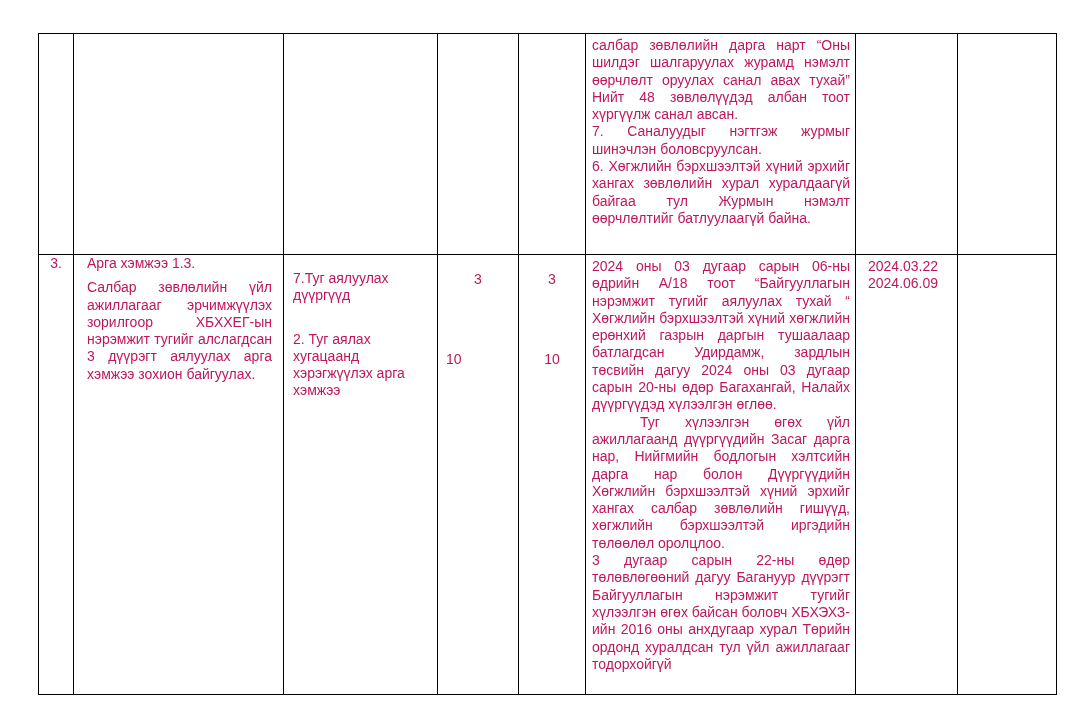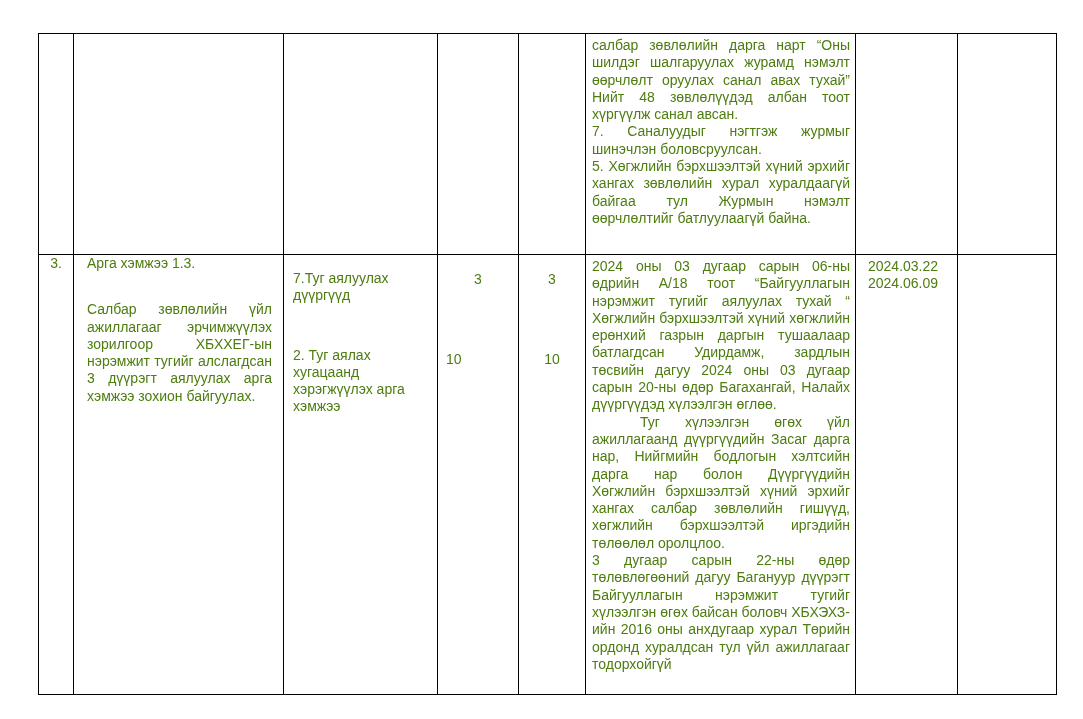--- a/index.html
+++ b/index.html
@@ -4,21 +4,21 @@
 <style>
   html, body { margin: 0; padding: 0; background: #ffffff; }
   .page {
     position: relative;
     width: 1083px;
     height: 719px;
     background: #ffffff;
     font-family: "Liberation Sans", "DejaVu Sans", sans-serif;
     font-size: 14px;
     line-height: 17.3px;
-    color: #4d7c0f;
+    color: #be185d;
     overflow: hidden;
   }
   table.report {
     position: absolute;
     left: 38px;
     top: 33px;
     border-collapse: collapse;
     table-layout: fixed;
     width: 1018px;
   }
@@ -32,26 +32,26 @@
   tr.row-main td { height: 439px; }
 
   p { margin: 0; }
 
   
   td.col-no { vertical-align: middle; text-align: center; }
 
   
   td.col-measure { vertical-align: middle; }
   .measure-wrap { padding: 0 11px 0 13px; }
-  .measure-title { margin-bottom: 29px; text-align: left; }
+  .measure-title { margin-bottom: 7px; text-align: left; }
   .measure-body { text-align: justify; }
 
   
   .indicator-wrap { padding: 15px 8px 0 9px; }
-  .indicator-2 { margin-top: 42px; }
+  .indicator-2 { margin-top: 26px; }
 
   
   .value-wrap { padding-top: 16px; }
   .value-plan-1 { text-align: center; }
   .value-plan-2 { margin-top: 63px; padding-left: 8px; text-align: left; }
   .value-actual-1 { text-align: center; }
   .value-actual-2 { margin-top: 63px; text-align: center; }
 
   
   .result-wrap {
@@ -86,21 +86,21 @@
         <tr class="row-cont">
       <td class="col-no"></td>
       <td></td>
       <td></td>
       <td></td>
       <td></td>
       <td>
         <div class="result-wrap h-cont">
           <p>салбар зөвлөлийн дарга нарт “Оны шилдэг шалгаруулах журамд нэмэлт өөрчлөлт оруулах санал авах тухай” Нийт 48 зөвлөлүүдэд албан тоот хүргүүлж санал авсан.</p>
           <p>7. Саналуудыг нэгтгэж журмыг шинэчлэн боловсруулсан.</p>
-          <p>5. Хөгжлийн бэрхшээлтэй хүний эрхийг хангах зөвлөлийн хурал хуралдаагүй байгаа тул Журмын нэмэлт өөрчлөлтийг батлуулаагүй байна.</p>
+          <p>6. Хөгжлийн бэрхшээлтэй хүний эрхийг хангах зөвлөлийн хурал хуралдаагүй байгаа тул Журмын нэмэлт өөрчлөлтийг батлуулаагүй байна.</p>
         </div>
       </td>
       <td></td>
       <td></td>
     </tr>
 
     <tr class="row-main">
       <td class="col-no">
         <p>3.</p>
       </td>

